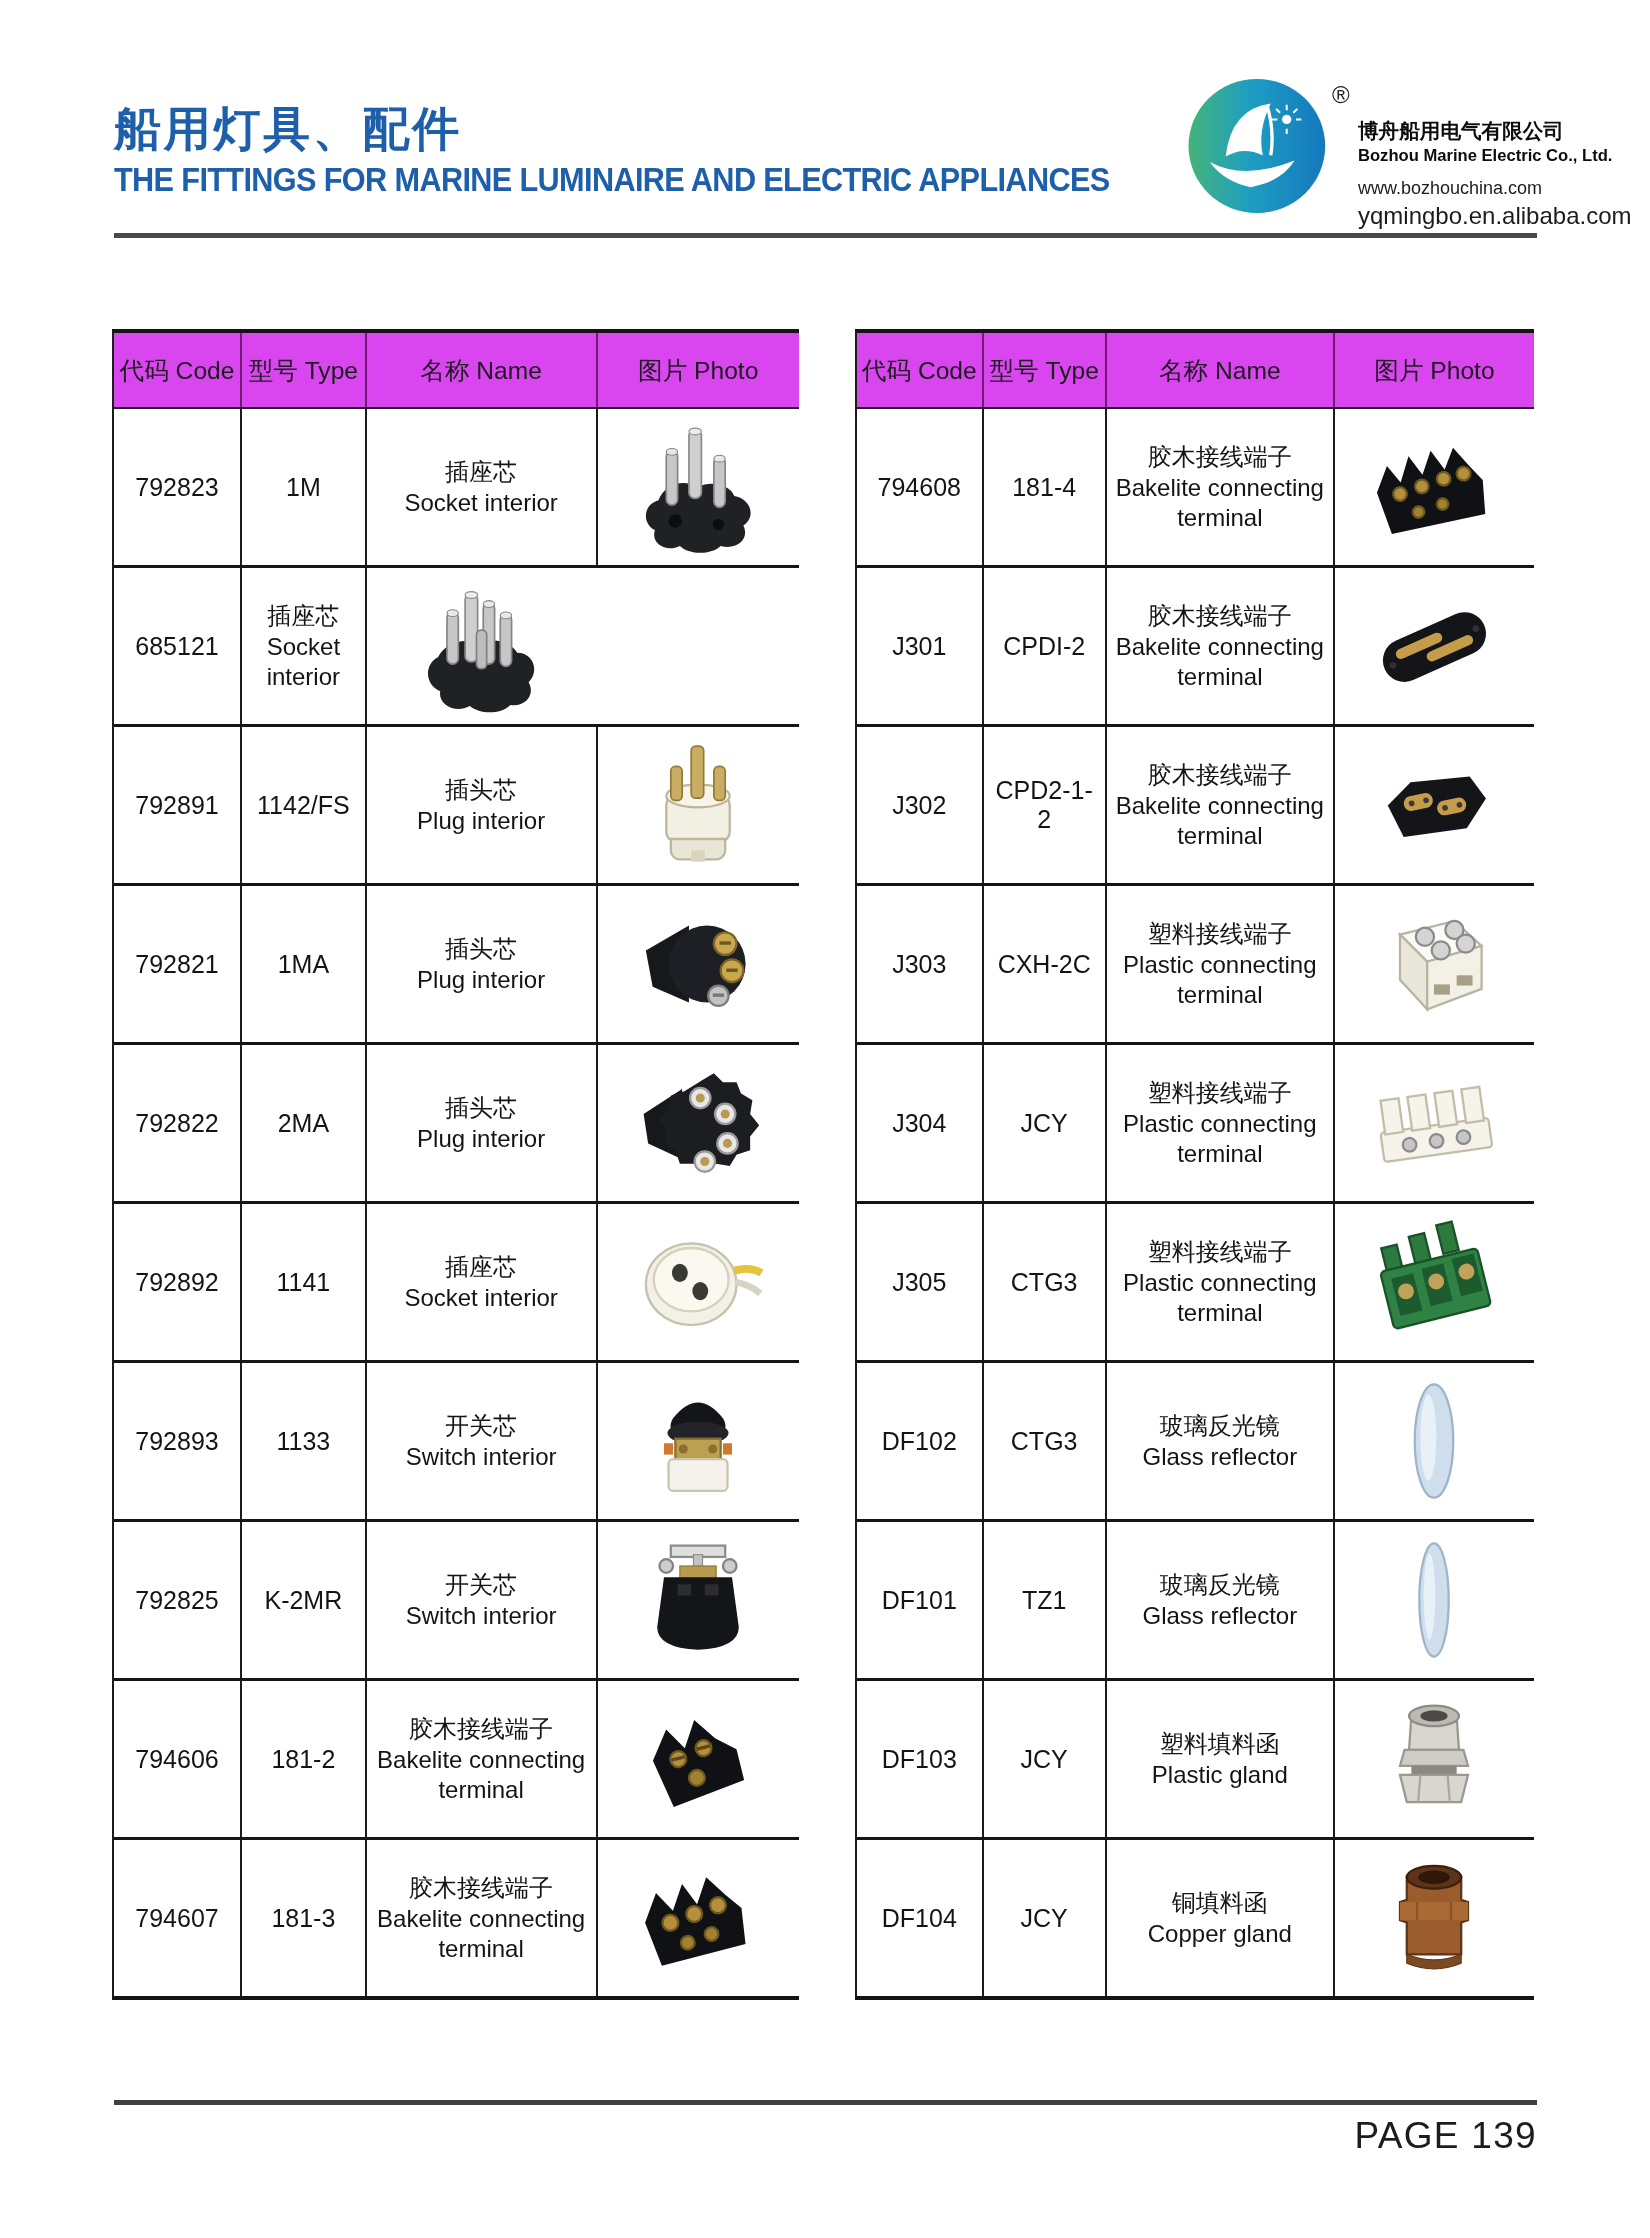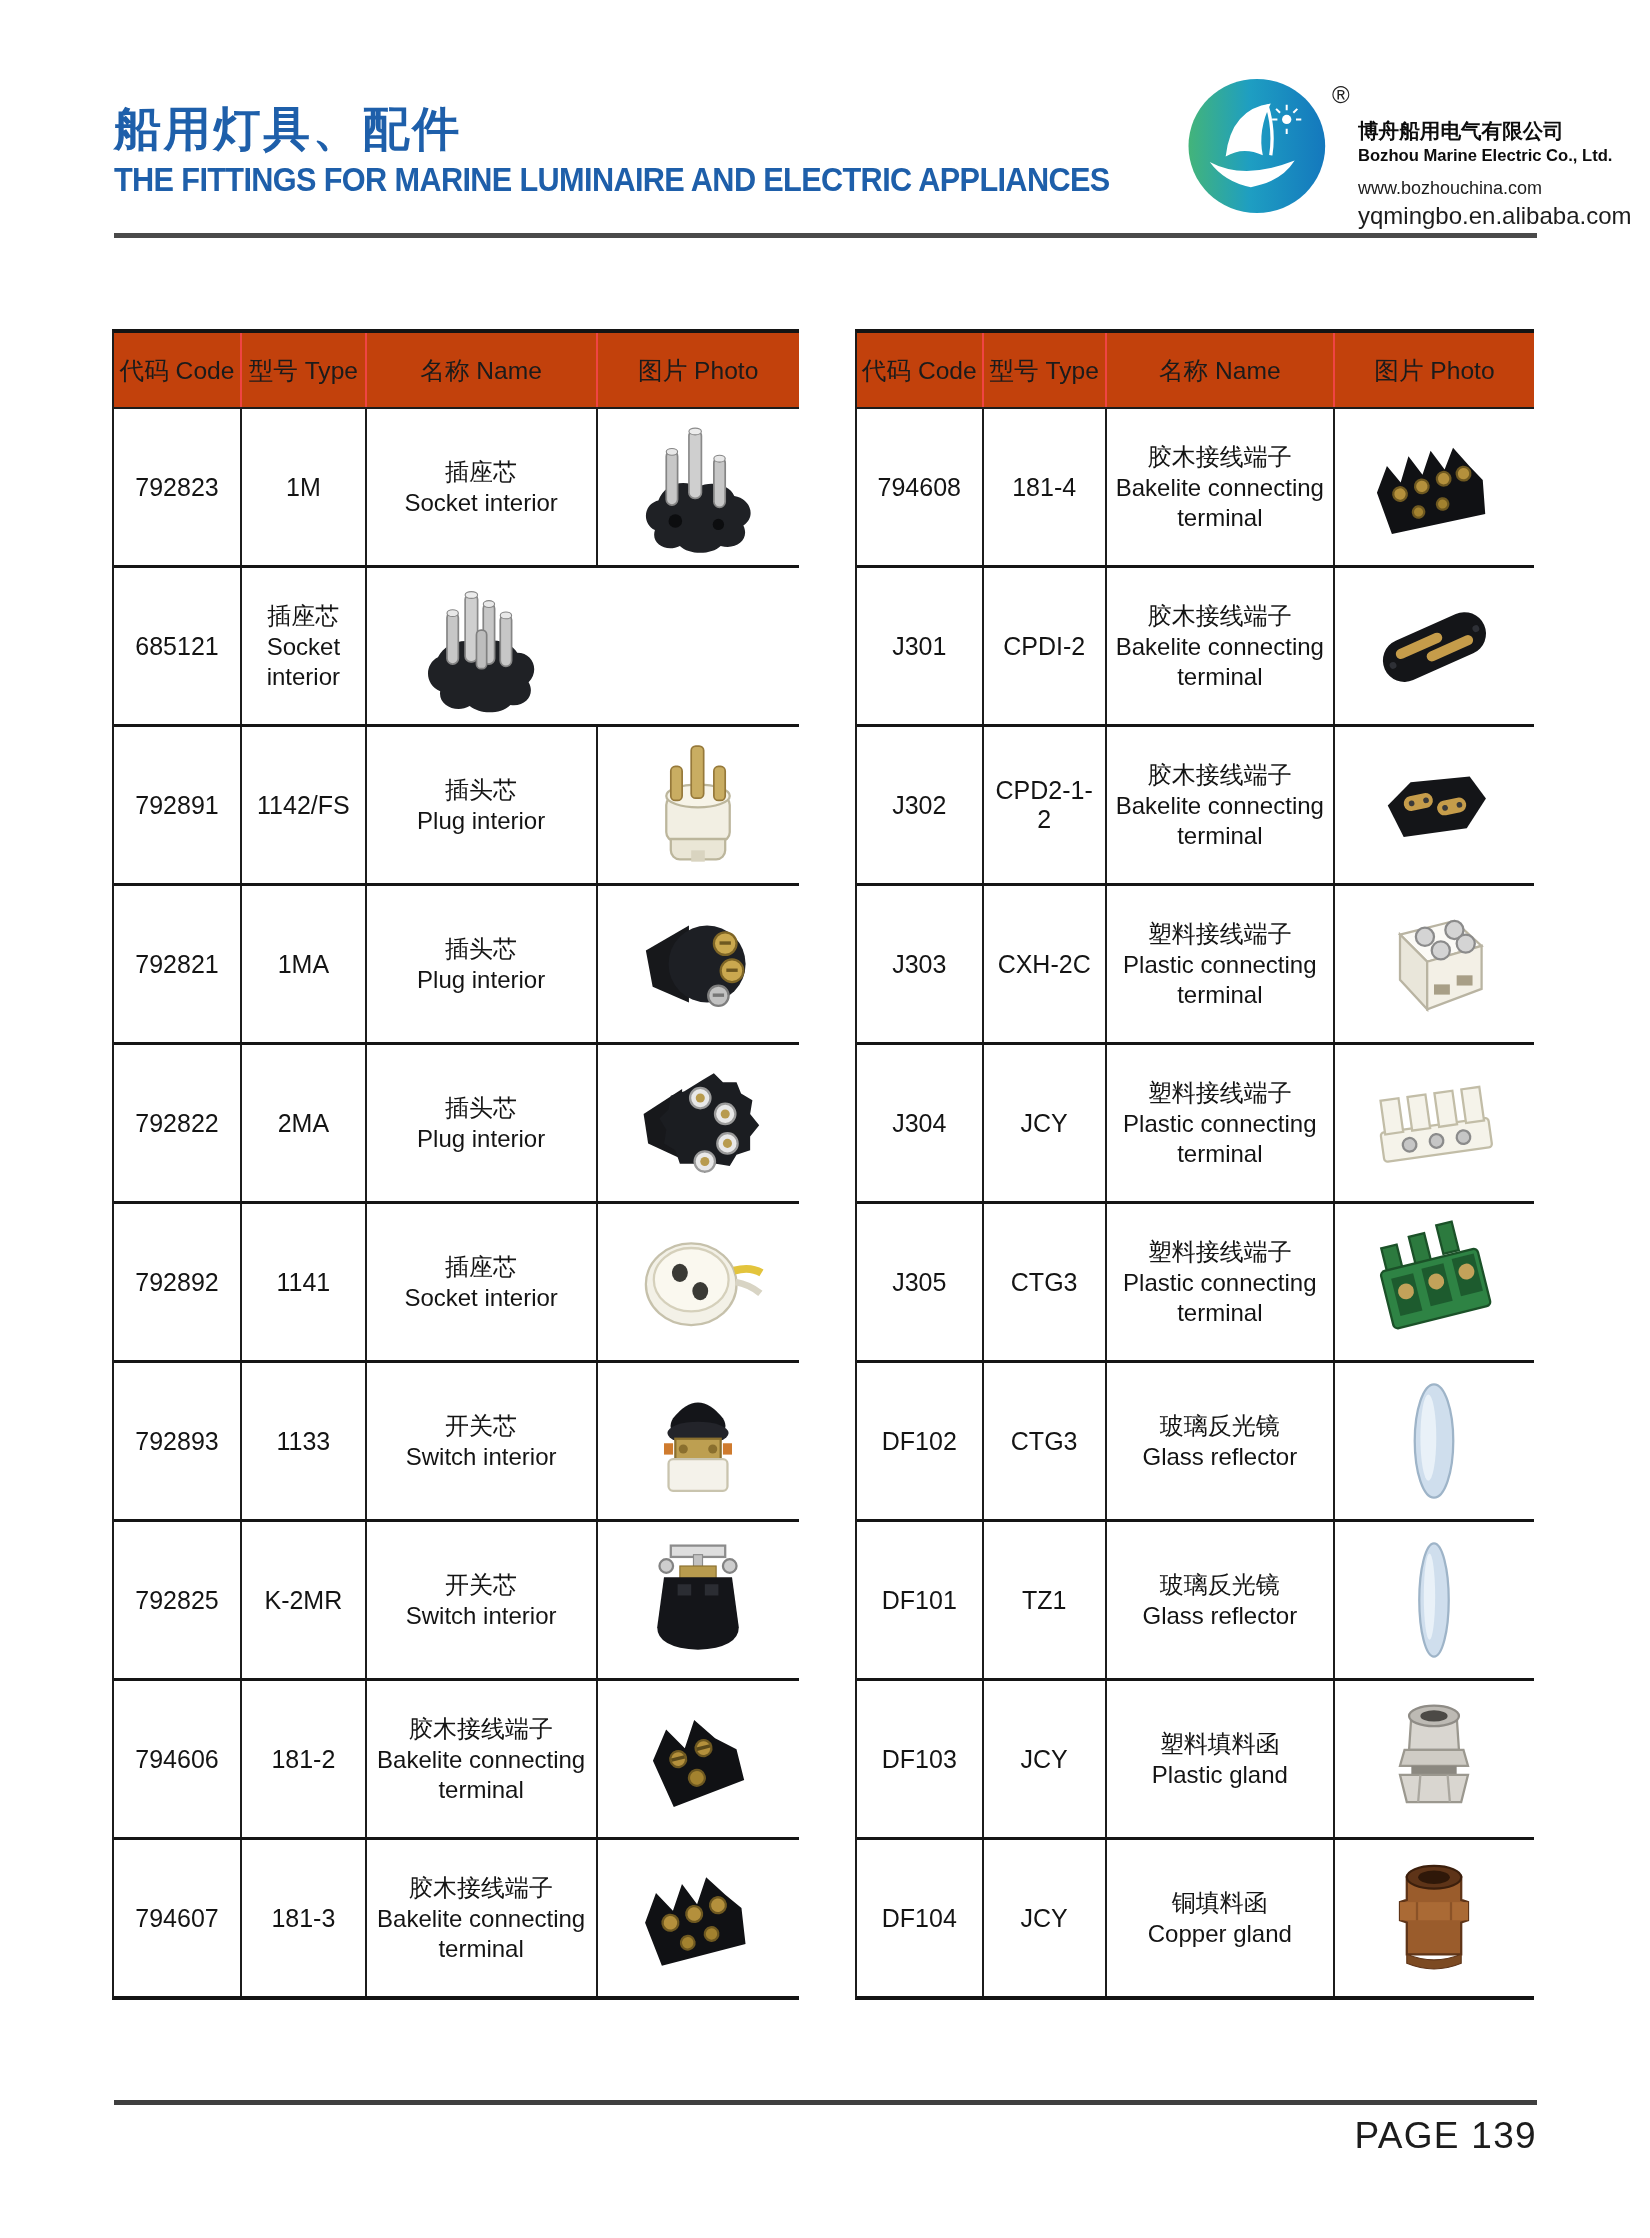--- a/index.html
+++ b/index.html
@@ -31,25 +31,25 @@
     position:absolute; top:329px;
     border-top:4.7px solid #141414; border-bottom:4.7px solid #141414;
     border-left:2px solid #1c1c1c;
     background:#fff;
   }
   .catalog-table.left  { left:112px;  width:685px; }
   .catalog-table.right { left:855px; width:677px; }
 
   .thead {
     display:grid; grid-template-columns:18.4% 18.2% 33.7% 29.7%;
-    height:74px; background:#c2410c; border-bottom:2px solid #1c1c1c;
+    height:74px; background:#d946ef; border-bottom:2px solid #1c1c1c;
   }
   .th {
     display:flex; align-items:center; justify-content:center;
-    font-size:24.6px; color:#1b1b1b; border-left:2px solid #ef4444; white-space:nowrap;
+    font-size:24.6px; color:#1b1b1b; border-left:2px solid #701a75; white-space:nowrap;
   }
   .th:first-child { border-left:none; }
 
   .trow {
     display:grid; grid-template-columns:18.4% 18.2% 33.7% 29.7%;
     height:156px; border-top:3.3px solid #151515;
   }
   .trow:nth-of-type(2) { border-top:none; }
   .td {
     display:flex; flex-direction:column; align-items:center; justify-content:center;

